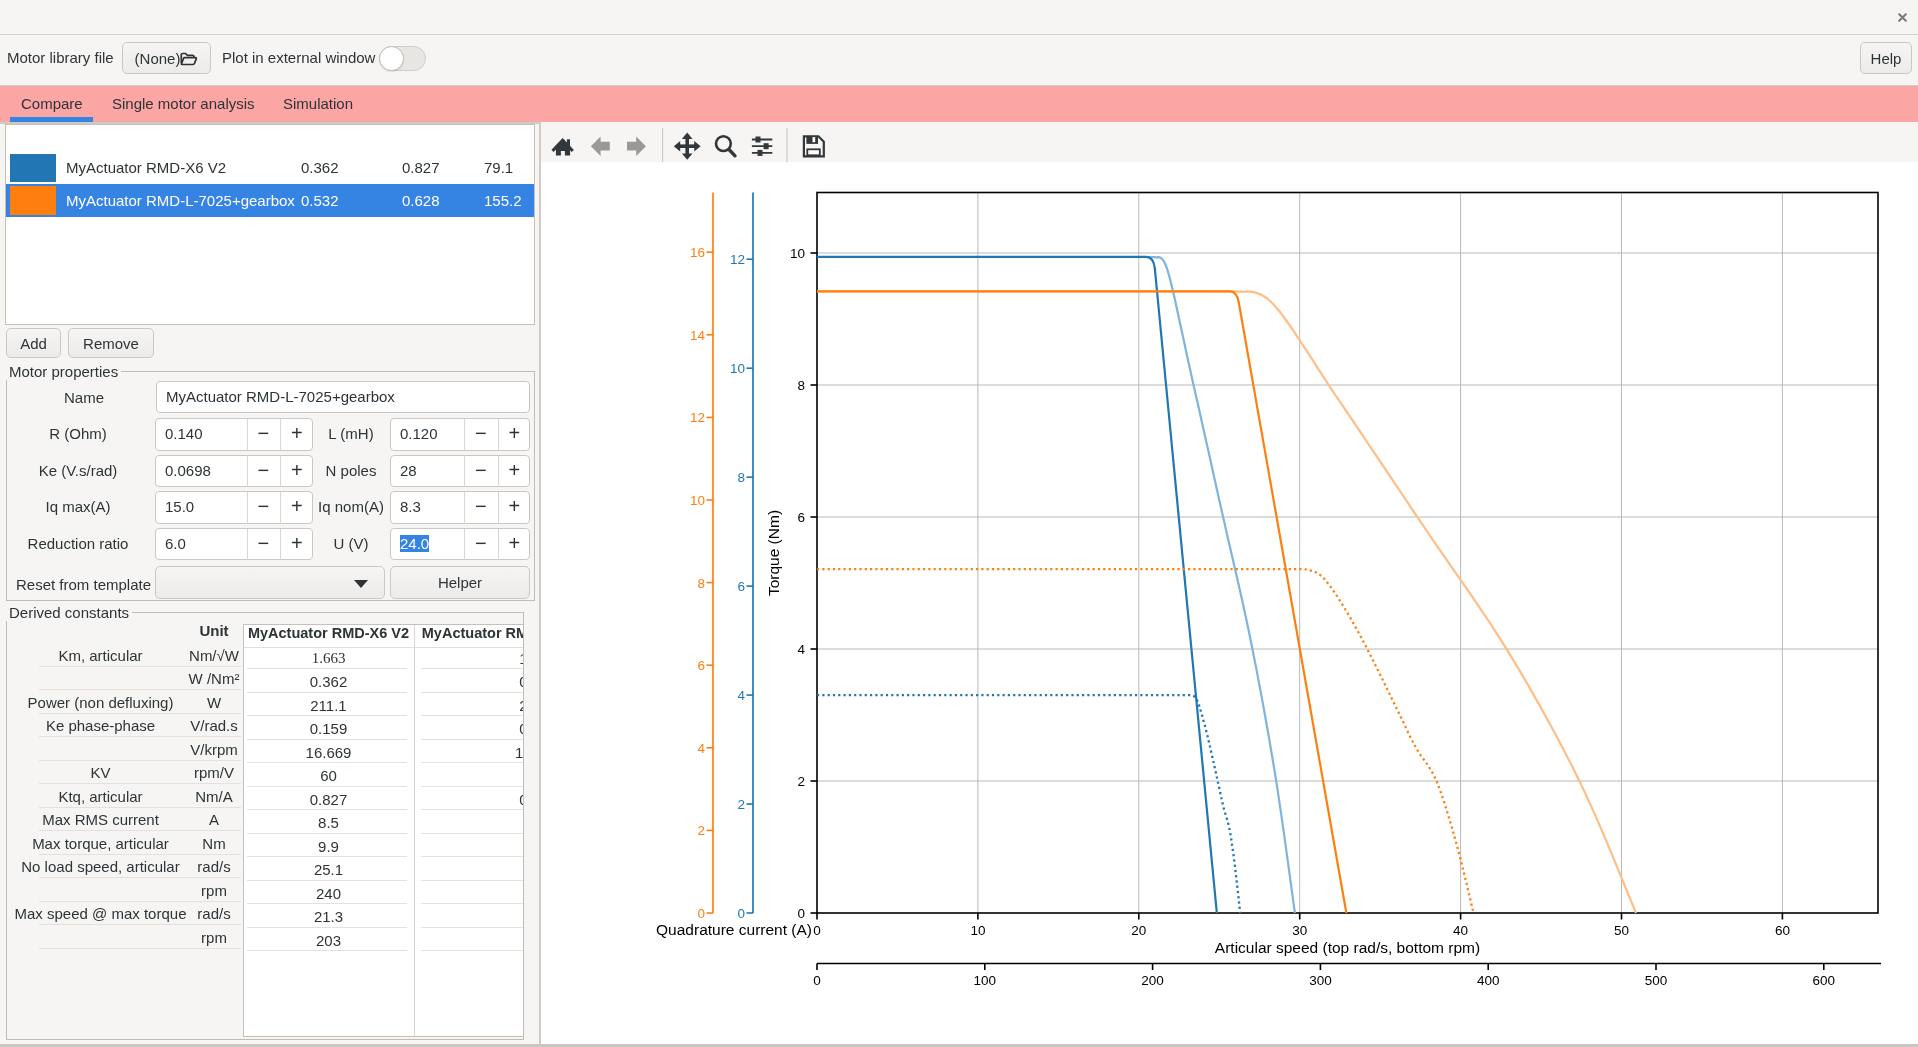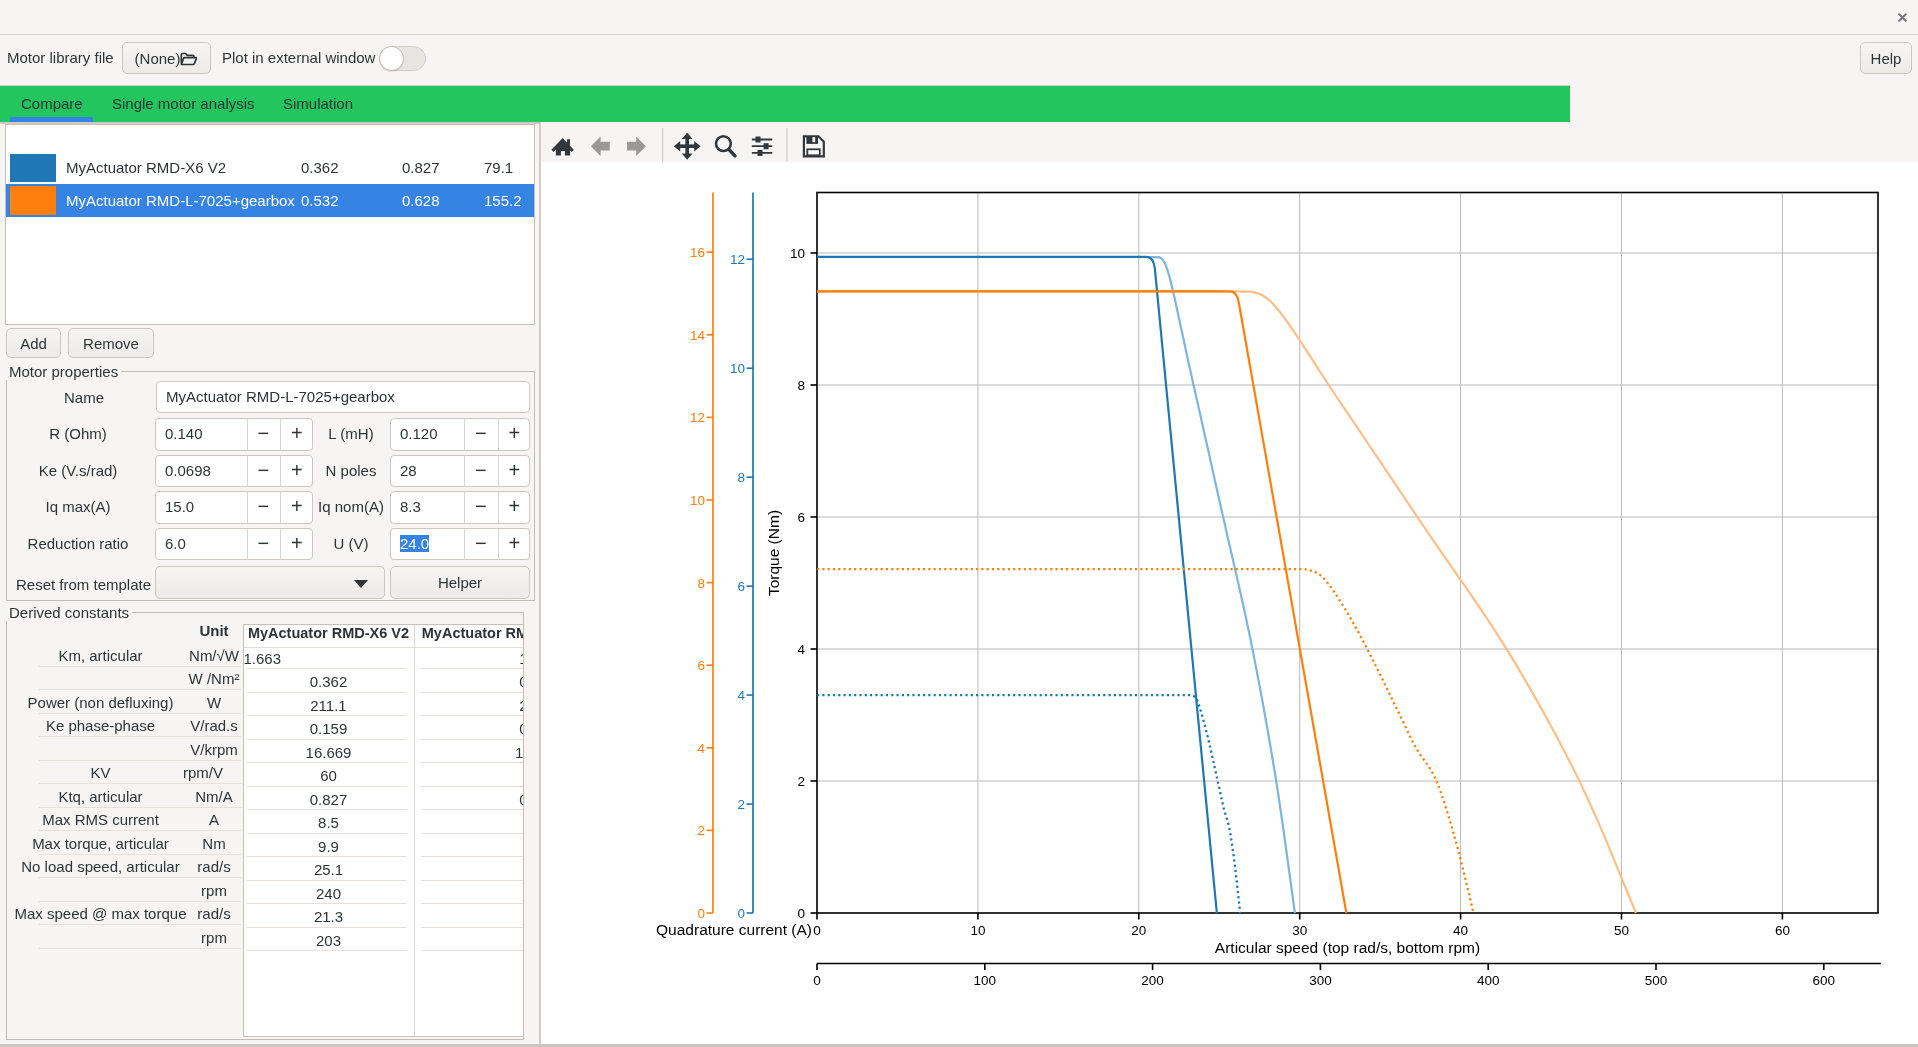--- a/index.html
+++ b/index.html
@@ -28,21 +28,21 @@
     <path d="M1.3 11.5 L1.3 3.8 Q1.3 2.5 2.6 2.5 L5.6 2.5 L7.2 4.3 L12.6 4.3 Q13.9 4.3 13.9 5.6 L13.9 6.0" fill="none" stroke="#2e3436" stroke-width="1.7" stroke-linejoin="round" stroke-linecap="round"></path>
     <path d="M1.4 12.9 L3.5 7.5 Q3.8 6.7 4.7 6.7 L15.5 6.7 Q16.6 6.7 16.3 7.6 L14.4 12.6 Q14.1 13.5 13.1 13.5 L2.3 13.5 Q1.2 13.5 1.4 12.9 Z" fill="none" stroke="#2e3436" stroke-width="1.7" stroke-linejoin="round"></path>
   </svg>
 </div>
 <div class="lbl" style="left:222px;top:49px;">Plot in external window</div>
 <div class="abs" style="left:379px;top:46px;width:47px;height:25px;background:#e8e6e3;border:1px solid #d2cdc8;border-radius:13px;">
   <div class="abs" style="left:-1px;top:-1px;width:25px;height:25px;background:#ffffff;border:1px solid #c3bcb5;border-radius:50%;box-shadow:0 1px 1px rgba(0,0,0,.1);"></div>
 </div>
 <div class="btn" style="left:1860px;top:42px;width:52px;height:32px;">Help</div>
 
-<div class="abs" style="left:0;top:85px;width:1570px;height:39px;background:#22c55e;border-top:1px solid #d0cbc5;border-bottom:2px solid #cfcac5;">
+<div class="abs" style="left:0;top:85px;width:1918px;height:39px;background:#fca5a5;border-top:1px solid #d0cbc5;border-bottom:2px solid #cfcac5;">
   <div class="abs" style="left:21px;top:9px;color:#2e3436;">Compare</div>
   <div class="abs" style="left:112px;top:9px;color:#2e3436;">Single motor analysis</div>
   <div class="abs" style="left:283px;top:9px;color:#2e3436;">Simulation</div>
   <div class="abs" style="left:10px;top:31px;width:83px;height:5px;background:#3584e4;"></div>
 </div>
 
 <div class="abs" style="left:5px;top:124px;width:530px;height:201px;background:#ffffff;border:1px solid #c6c0ba;">
 
 
   <div class="abs" style="left:0;top:27px;width:528px;height:32px;">
@@ -147,21 +147,21 @@
 
 <div class="frame" style="left:6px;top:612px;width:518px;height:428px;overflow:hidden;" id="derived">
     <div class="abs" style="left:236px;top:11px;width:420px;height:413px;background:#fff;border:1px solid #c6c0ba;"></div>
     <div class="abs" style="left:407px;top:12px;width:1px;height:411px;background:#dad5d0;"></div>
     <div class="abs" style="left:136px;top:9px;width:142px;text-align:center;font-weight:bold;left:136px;">Unit</div>
     <div class="abs" style="left:211.5px;top:12px;width:220px;text-align:center;font-weight:bold;font-size:14.5px;">MyActuator RMD-X6 V2</div>
     <div class="abs" style="left:411px;top:12px;width:240px;text-align:center;font-weight:bold;white-space:nowrap;font-size:14.5px;">MyActuator RMD-L-7025+gearbox</div>
     <div class="abs" style="left:237px;top:34px;width:418px;height:1px;background:#e2ded9;"></div>
     <div class="abs" style="left:-21.5px;top:33.60000000000002px;width:230px;text-align:center;color:#2e3436;">Km, articular</div>
     <div class="abs" style="left:157px;top:33.60000000000002px;width:100px;text-align:center;">Nm/√W</div>
-    <div class="abs" style="left:236.5px;top:36.60000000000002px;width:170px;text-align:left;">1.663</div>
+    <div class="abs" style="left:236.5px;top:36.60000000000002px;width:170px;text-align:center;font-family:Liberation Serif, serif;">1.663</div>
     <div class="abs" style="left:446px;top:36.60000000000002px;width:170px;text-align:center;">1.371</div>
     <div class="abs" style="left:32px;top:52.89999999999998px;width:202px;height:1px;background:#e4e0db;"></div>
     <div class="abs" style="left:240px;top:55.39999999999998px;width:160px;height:1px;background:#e4e0db;"></div>
     <div class="abs" style="left:414px;top:55.39999999999998px;width:240px;height:1px;background:#e4e0db;"></div>
     <div class="abs" style="left:-21.5px;top:57.10000000000002px;width:230px;text-align:center;color:#2e3436;"></div>
     <div class="abs" style="left:157px;top:57.10000000000002px;width:100px;text-align:center;">W /Nm²</div>
     <div class="abs" style="left:236.5px;top:60.10000000000002px;width:170px;text-align:center;">0.362</div>
     <div class="abs" style="left:446px;top:60.10000000000002px;width:170px;text-align:center;">0.532</div>
     <div class="abs" style="left:32px;top:76.39999999999998px;width:202px;height:1px;background:#e4e0db;"></div>
     <div class="abs" style="left:240px;top:78.89999999999998px;width:160px;height:1px;background:#e4e0db;"></div>
@@ -181,21 +181,21 @@
     <div class="abs" style="left:240px;top:125.89999999999998px;width:160px;height:1px;background:#e4e0db;"></div>
     <div class="abs" style="left:414px;top:125.89999999999998px;width:240px;height:1px;background:#e4e0db;"></div>
     <div class="abs" style="left:-21.5px;top:127.60000000000002px;width:230px;text-align:center;color:#2e3436;"></div>
     <div class="abs" style="left:157px;top:127.60000000000002px;width:100px;text-align:center;">V/krpm</div>
     <div class="abs" style="left:236.5px;top:130.60000000000002px;width:170px;text-align:center;">16.669</div>
     <div class="abs" style="left:446px;top:130.60000000000002px;width:170px;text-align:center;">12.638</div>
     <div class="abs" style="left:32px;top:146.89999999999998px;width:202px;height:1px;background:#e4e0db;"></div>
     <div class="abs" style="left:240px;top:149.39999999999998px;width:160px;height:1px;background:#e4e0db;"></div>
     <div class="abs" style="left:414px;top:149.39999999999998px;width:240px;height:1px;background:#e4e0db;"></div>
     <div class="abs" style="left:-21.5px;top:151.10000000000002px;width:230px;text-align:center;color:#2e3436;">KV</div>
-    <div class="abs" style="left:146px;top:151.10000000000002px;width:100px;text-align:center;">rpm/V</div>
+    <div class="abs" style="left:157px;top:151.10000000000002px;width:100px;text-align:center;">rpm/V</div>
     <div class="abs" style="left:236.5px;top:154.10000000000002px;width:170px;text-align:center;">60</div>
     <div class="abs" style="left:446px;top:154.10000000000002px;width:170px;text-align:center;">76</div>
     <div class="abs" style="left:32px;top:170.39999999999998px;width:202px;height:1px;background:#e4e0db;"></div>
     <div class="abs" style="left:240px;top:172.89999999999998px;width:160px;height:1px;background:#e4e0db;"></div>
     <div class="abs" style="left:414px;top:172.89999999999998px;width:240px;height:1px;background:#e4e0db;"></div>
     <div class="abs" style="left:-21.5px;top:174.60000000000002px;width:230px;text-align:center;color:#2e3436;">Ktq, articular</div>
     <div class="abs" style="left:157px;top:174.60000000000002px;width:100px;text-align:center;">Nm/A</div>
     <div class="abs" style="left:236.5px;top:177.60000000000002px;width:170px;text-align:center;">0.827</div>
     <div class="abs" style="left:446px;top:177.60000000000002px;width:170px;text-align:center;">0.628</div>
     <div class="abs" style="left:32px;top:193.89999999999998px;width:202px;height:1px;background:#e4e0db;"></div>

